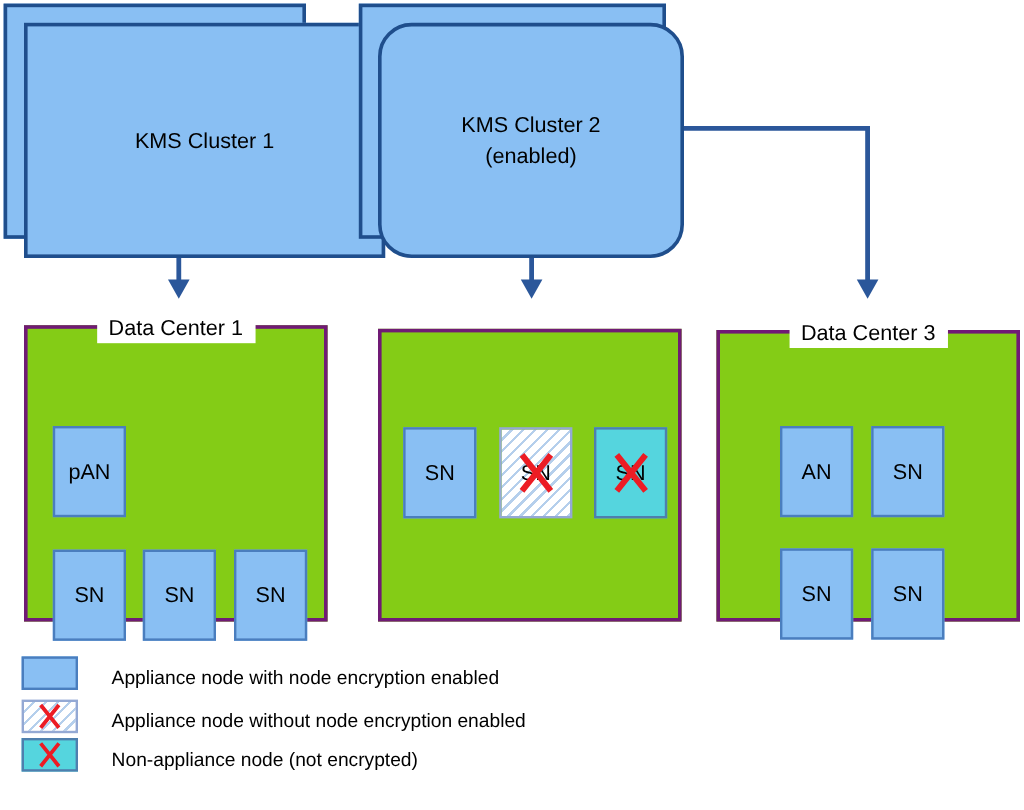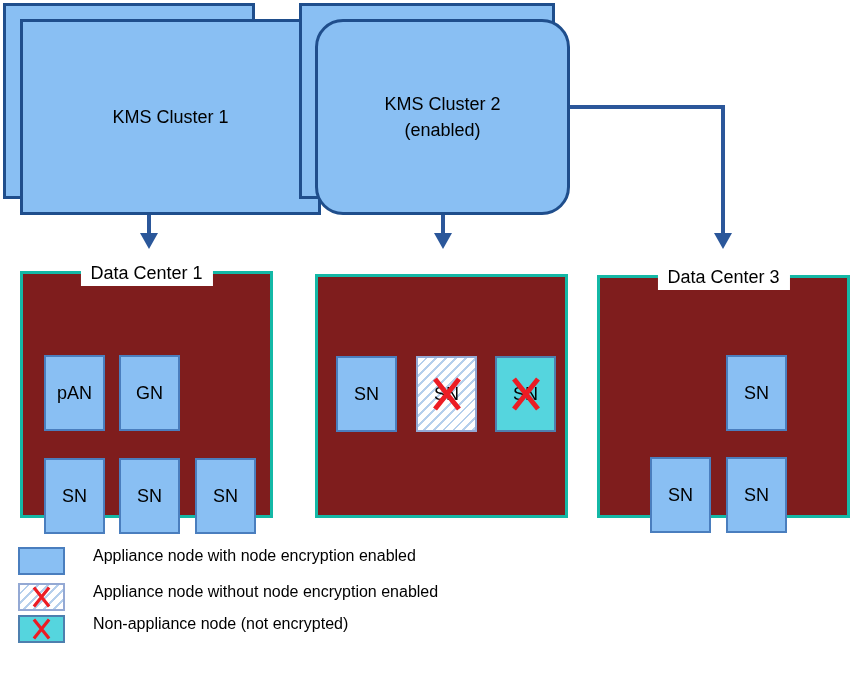--- a/index.html
+++ b/index.html
@@ -27,22 +27,22 @@
     text-align: center;
     font-size: 18px;
     line-height: 26px;
   }
 
   
   svg.arrows { position: absolute; left: 0; top: 0; pointer-events: none; }
 
   
   .dc {
-    border: 3px solid #14b8a6;
-    background: #7f1d1d;
+    border: 3px solid #701a75;
+    background: #84cc16;
   }
   .dc-title {
     position: absolute;
     top: -13px;
     left: 50%;
     transform: translateX(-50%);
     background: #ffffff;
     padding: 0 10px;
     font-size: 18px;
     line-height: 25px;
@@ -79,21 +79,21 @@
     display: flex;
     align-items: center;
     justify-content: center;
     pointer-events: none;
   }
 
   
   .legend-row {
     position: absolute;
     display: flex;
-    align-items: flex-start;
+    align-items: flex-end;
   }
   .legend-swatch {
     position: relative;
     box-sizing: border-box;
     width: 47px;
     height: 28px;
     flex: 0 0 auto;
     display: flex;
     align-items: center;
     justify-content: center;
@@ -141,23 +141,20 @@
       <path d="M570 107 L723 107 L723 236"></path>
     </g>
     <polygon points="714,233 732,233 723,249" fill="#2B579A" stroke="none"></polygon>
   </svg>
 
   <div class="abs dc" style="left:20px; top:271px; width:253px; height:247px;">
     <span class="dc-title">Data Center 1</span>
     <div class="node encrypted" style="left:21px; top:37px;">
       <span>pAN</span>
     </div>
-    <div class="node encrypted" style="left:96px; top:37px;">
-      <span>GN</span>
-    </div>
     <div class="node encrypted" style="left:21px; top:140px;">
       <span>SN</span>
     </div>
     <div class="node encrypted" style="left:96px; top:140px;">
       <span>SN</span>
     </div>
     <div class="node encrypted" style="left:172px; top:140px;">
       <span>SN</span>
     </div>
   </div>
@@ -179,20 +176,23 @@
       <span class="x-overlay">
         <svg width="30" height="36" viewBox="0 0 30 36">
           <path d="M3 3 L27 33 M27 3 L3 33" stroke="#EC1C24" stroke-width="5" fill="none"></path>
         </svg>
       </span>
     </div>
   </div>
 
   <div class="abs dc" style="left:597px; top:275px; width:253px; height:243px;">
     <span class="dc-title">Data Center 3</span>
+    <div class="node encrypted" style="left:50px; top:33px;">
+      <span>AN</span>
+    </div>
     <div class="node encrypted" style="left:126px; top:33px;">
       <span>SN</span>
     </div>
     <div class="node encrypted" style="left:50px; top:135px;">
       <span>SN</span>
     </div>
     <div class="node encrypted" style="left:126px; top:135px;">
       <span>SN</span>
     </div>
   </div>

